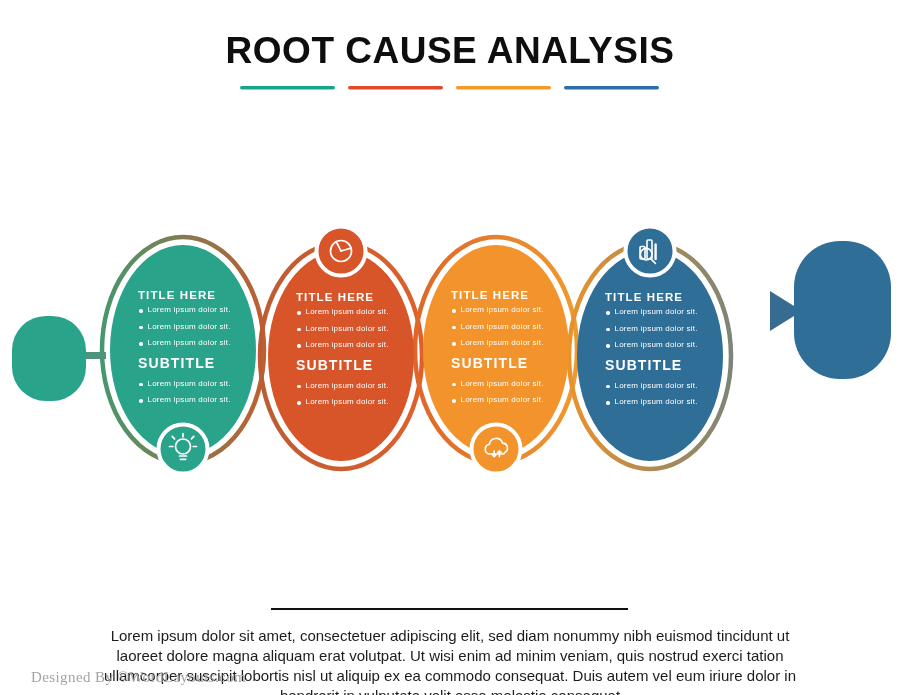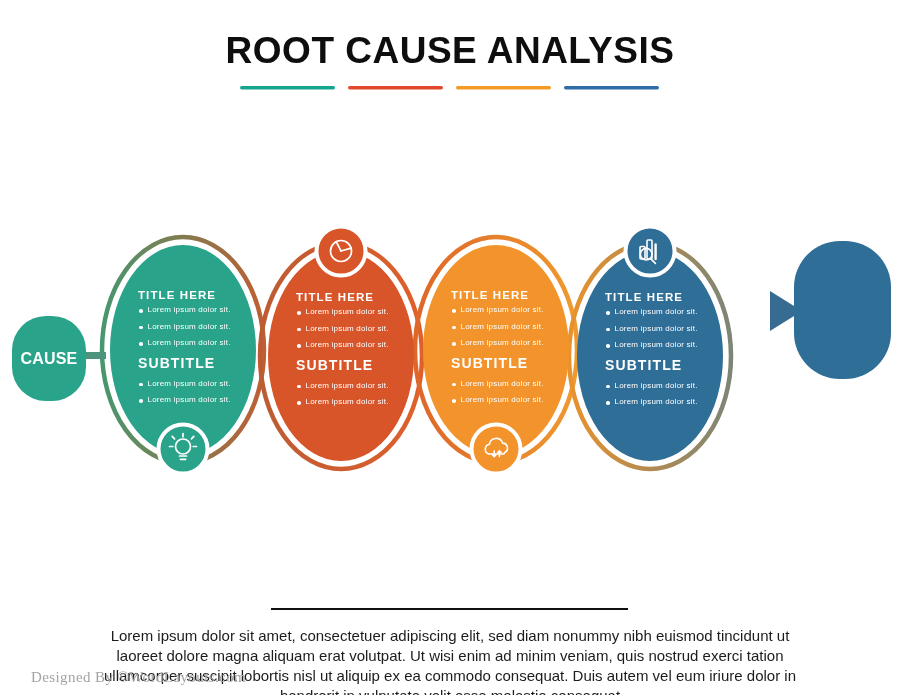--- a/index.html
+++ b/index.html
@@ -223,19 +223,18 @@
     <div class="bullet">
         <span class="dot"></span>
         <span>Lorem ipsum dolor sit.</span>
       </div>
     <div class="bullet">
         <span class="dot"></span>
         <span>Lorem ipsum dolor sit.</span>
       </div>
   </div>
 
-  <div class="blob-label cause-label">CAUSE</div>
 
   <div class="footer-rule"></div>
   <div class="footer-paragraph">Lorem ipsum dolor sit amet, consectetuer adipiscing elit, sed diam nonummy nibh euismod tincidunt ut laoreet dolore magna aliquam erat volutpat. Ut wisi enim ad minim veniam, quis nostrud exerci tation ullamcorper suscipit lobortis nisl ut aliquip ex ea commodo consequat. Duis autem vel eum iriure dolor in hendrerit in vulputate velit esse molestie consequat</div>
   <div class="credit">Designed By ©WordLayouts.com</div>
 
 </div>
 
 </body></html>

